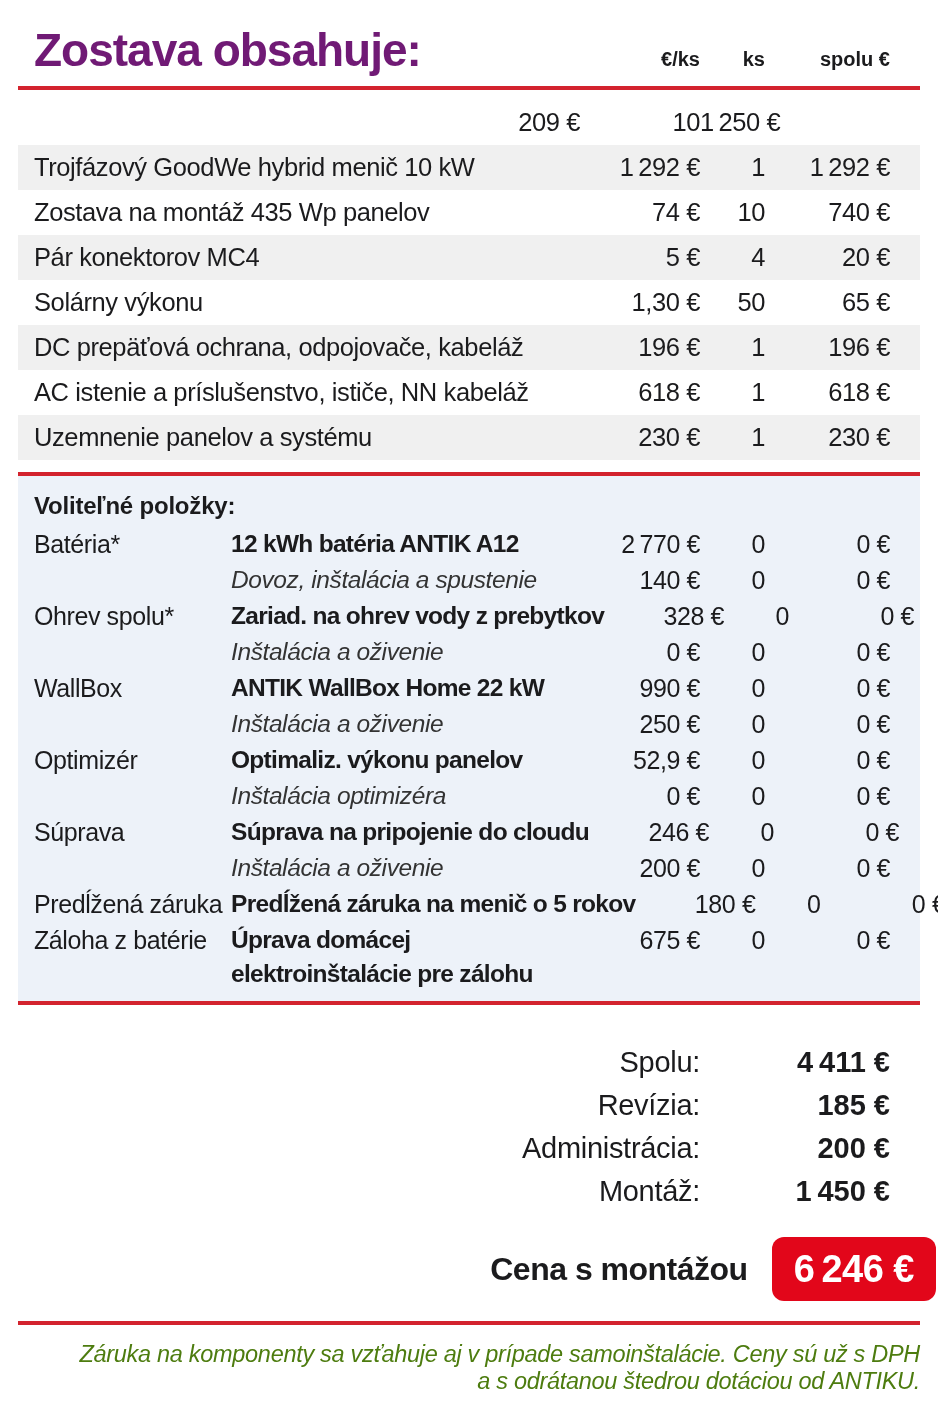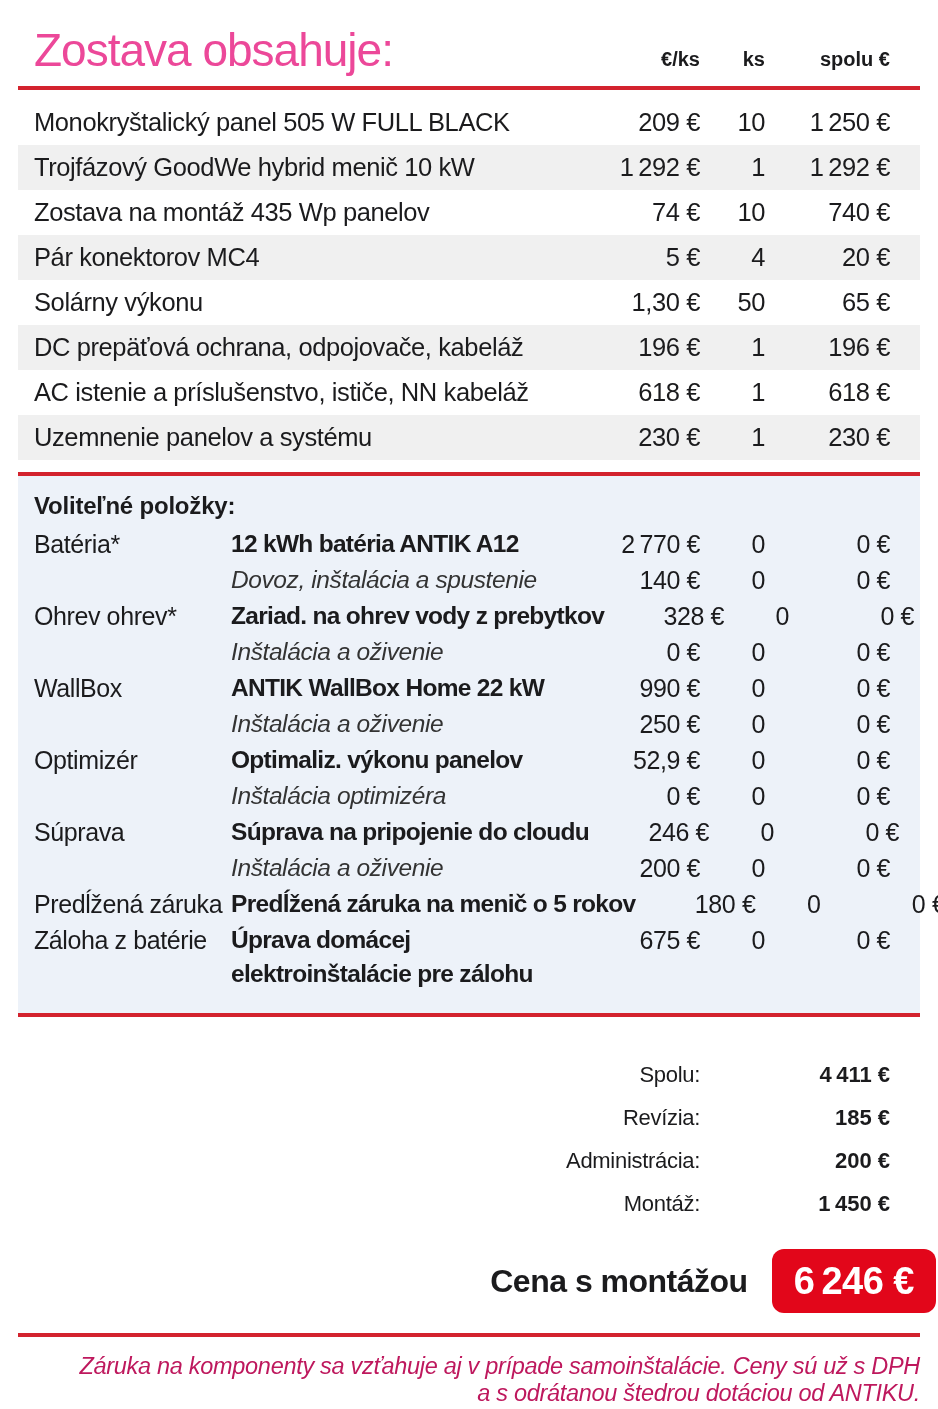--- a/index.html
+++ b/index.html
@@ -24,58 +24,58 @@
     display:grid;
     grid-template-columns:1fr 120px 65px 125px;
     padding:0 30px 0 16px;
     align-items:baseline;
   }
   .num{text-align:right;white-space:nowrap;}
 
   
   .header-row{align-items:baseline;}
   .title{
-    font-size:46px;font-weight:400;letter-spacing:-1px;color:#ec4899;
+    font-size:46px;font-weight:700;letter-spacing:-1px;color:#701a75;
     white-space:nowrap;line-height:52px;
   }
   .col-h{font-size:20px;font-weight:700;}
 
   .redline{height:4px;background:var(--line-red);border:0;}
   .topline{margin-top:10px;}
 
   
   .items{margin-top:10px;}
   .item-row{height:45px;line-height:45px;font-size:25.5px;letter-spacing:-0.4px;}
   .item-row.alt{background:var(--row-alt);}
   .item-name{white-space:nowrap;}
 
   
   .optional{
     margin-top:12px;
     background:var(--optional-bg);
     border-top:4px solid var(--line-red);
     border-bottom:4px solid var(--line-red);
-    padding:10px 0 22px;
+    padding:10px 0 10px;
   }
   .opt-heading{font-size:24px;font-weight:700;padding-left:16px;line-height:40px;letter-spacing:-0.2px;}
   .opt-row{
     grid-template-columns:197px 1fr 120px 65px 125px;
     line-height:36px;font-size:25px;letter-spacing:-0.4px;
     align-items:start;
   }
   .opt-label{white-space:nowrap;}
   .opt-desc{white-space:nowrap;font-weight:600;letter-spacing:-0.7px;font-size:24.5px;}
   .opt-desc.italic{font-style:italic;font-weight:400;color:#333;letter-spacing:-0.4px;}
   .opt-desc.wrap{white-space:normal;max-width:370px;line-height:34px;padding-top:1px;}
 
   
   .totals{margin-top:36px;}
   .total-row{
     display:grid;grid-template-columns:1fr 190px;
-    padding-right:30px;line-height:43px;font-size:22px;
+    padding-right:30px;line-height:43px;font-size:29px;
   }
   .total-label{text-align:right;font-weight:500;letter-spacing:-0.3px;}
   .total-value{text-align:right;font-weight:700;white-space:nowrap;}
 
   
   .final-row{
     display:flex;justify-content:flex-end;align-items:center;
     margin-top:24px;padding-right:30px;gap:24px;
   }
   .final-label{font-size:32px;font-weight:800;letter-spacing:-0.5px;white-space:nowrap;}
@@ -85,40 +85,39 @@
     line-height:48px;padding:8px 22px;border-radius:12px;
     margin-right:-46px;white-space:nowrap;
   }
 
   .bottomline{margin-top:20px;}
 
   
   .footer{
     margin-top:16px;text-align:right;
     font-style:italic;font-size:23.5px;line-height:27px;
-    letter-spacing:-0.3px;color:#be185d;
+    letter-spacing:-0.3px;color:#4d7c0f;
   }
 </style>
 </head>
 <body>
 
 <div class="page">
 
   <div class="grid-row header-row">
     <div class="title">Zostava obsahuje:</div>
     <div class="col-h num">€/ks</div>
     <div class="col-h num">ks</div>
     <div class="col-h num">spolu €</div>
   </div>
 
   <div class="redline topline"></div>
 
   <div class="items" id="items">
       <div class="grid-row item-row">
-        <div class="item-name">Monokryštalický panel 505 W FULL BLACK</div>
         <div class="num">209 €</div>
         <div class="num">10</div>
         <div class="num">1 250 €</div>
       </div>
       <div class="grid-row item-row alt">
         <div class="item-name">Trojfázový GoodWe hybrid menič 10 kW</div>
         <div class="num">1 292 €</div>
         <div class="num">1</div>
         <div class="num">1 292 €</div>
       </div>
@@ -171,21 +170,21 @@
           <div class="num">0 €</div>
         </div>
         <div class="grid-row opt-row">
           <div class="opt-label"></div>
           <div class="opt-desc italic">Dovoz, inštalácia a spustenie</div>
           <div class="num">140 €</div>
           <div class="num">0</div>
           <div class="num">0 €</div>
         </div>
         <div class="grid-row opt-row">
-          <div class="opt-label">Ohrev ohrev*</div>
+          <div class="opt-label">Ohrev spolu*</div>
           <div class="opt-desc">Zariad. na ohrev vody z prebytkov</div>
           <div class="num">328 €</div>
           <div class="num">0</div>
           <div class="num">0 €</div>
         </div>
         <div class="grid-row opt-row">
           <div class="opt-label"></div>
           <div class="opt-desc italic">Inštalácia a oživenie</div>
           <div class="num">0 €</div>
           <div class="num">0</div>

